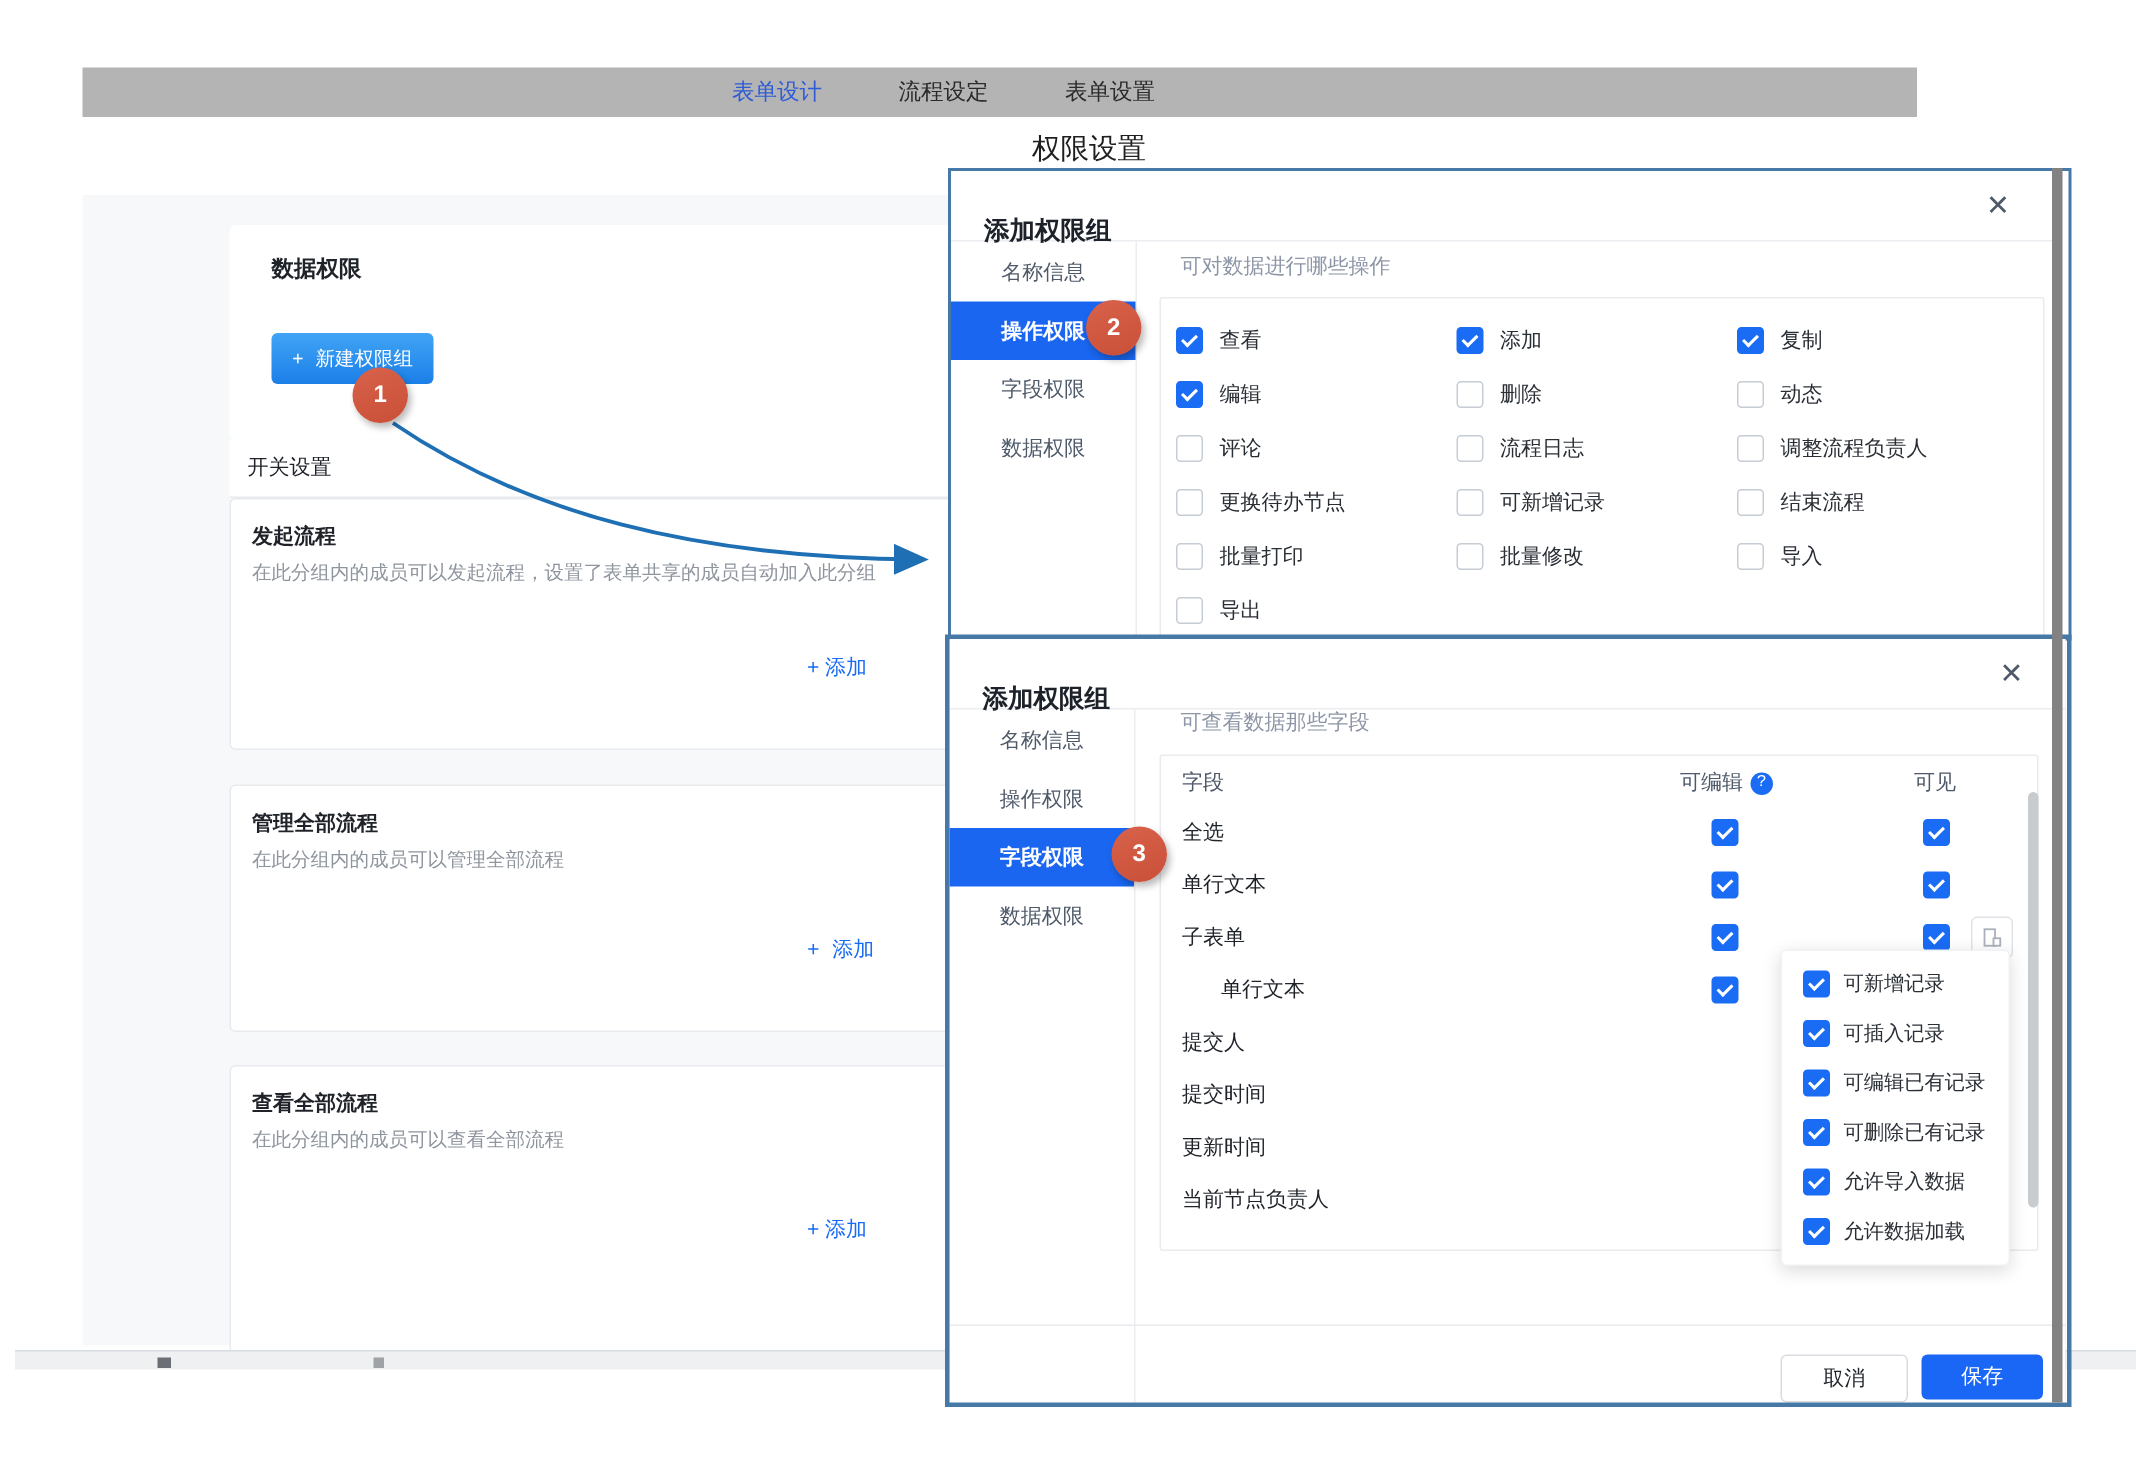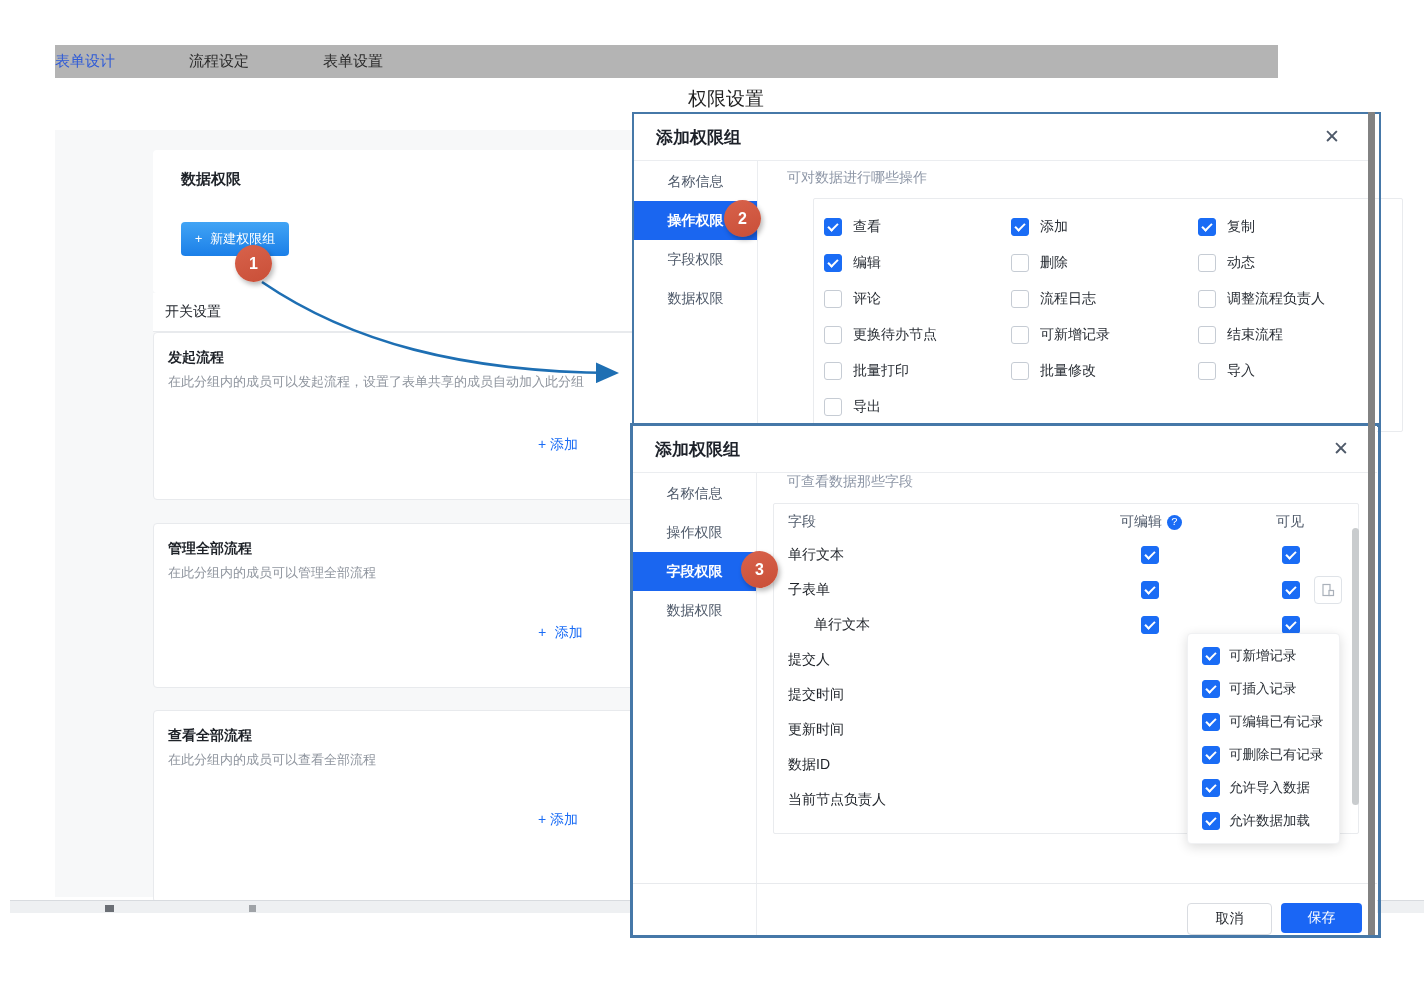--- a/index.html
+++ b/index.html
@@ -2,21 +2,21 @@
 <html><head>
 <meta charset="utf-8">
 <style>
   html,body{margin:0;padding:0;}
   body{width:1424px;height:984px;position:relative;overflow:hidden;background:#fff;
        font-family:"Liberation Sans","DejaVu Sans",sans-serif;color:#1f2329;}
   .abs{position:absolute;box-sizing:border-box;}
 
   
   .navbar{left:55px;top:45px;width:1223px;height:33px;background:#b4b4b4;
-          display:flex;align-items:center;gap:74px;}
+          display:flex;align-items:center;padding-left:433px;gap:51px;}
   .nav-tab{font-size:15px;color:#2b2b2b;cursor:pointer;white-space:nowrap;}
   .nav-tab.active{color:#2f5bd7;}
   .page-title{left:688px;top:86px;font-size:19px;color:#1f1f1f;}
 
   
   .panel{left:55px;top:130px;width:583px;height:767px;background:#f7f8f9;}
   .card{position:absolute;background:#fff;border-radius:4px;box-sizing:border-box;}
   .card.bordered{border:1px solid #e8eaed;}
   .sec-title{font-size:15px;font-weight:bold;color:#1f2329;}
   .sec-desc{font-size:13px;color:#8f959e;}
@@ -34,39 +34,39 @@
   .strip-mark{position:absolute;background:#6b6f75;}
 
   
   .anno-border{border:3px solid #4678a8;z-index:8;pointer-events:none;background:transparent;}
   .d1-border{left:632px;top:112px;width:749px;height:315px;border-width:2px;z-index:5;}
   .d2-border{left:630px;top:423px;width:751px;height:515px;}
   .dialog{background:#fff;}
   .d1{left:634px;top:114px;width:734px;height:311px;z-index:4;}
   .d2{left:633px;top:426px;width:744px;height:509px;z-index:7;box-shadow:0 -1px 0 #d2d2d2;}
   .dlg-header{position:absolute;left:0;top:0;right:0;height:46px;border-bottom:1px solid #ebedf0;}
-  .dlg-title{position:absolute;left:22px;top:12px;font-size:17px;font-weight:bold;color:#1d2129;}
+  .dlg-title{position:absolute;left:22px;top:28px;font-size:17px;font-weight:bold;color:#1d2129;}
   .dlg-close{position:absolute;right:28px;top:11px;font-size:19px;color:#4e5969;cursor:pointer;font-weight:300;}
   .dlg-side{position:absolute;left:0;top:46px;bottom:0;width:123px;border-right:1px solid #ebedf0;
             display:flex;flex-direction:column;padding-top:2px;}
   .side-item{height:39px;display:flex;align-items:center;justify-content:center;
              font-size:14px;color:#4e5969;cursor:pointer;}
   .side-item.active{background:#1a66f0;color:#fff;font-weight:bold;}
   .sect-title{position:absolute;font-size:14px;color:#8d96a6;}
 
   
   .cb{width:16px;height:16px;border:1px solid #c6ccd4;border-radius:3px;background:#fff;
       display:inline-block;flex:none;position:relative;cursor:pointer;}
   .cb.on{background:#1a6cf5;border-color:#1a6cf5;}
   .cb.on::after{content:"";position:absolute;left:5px;top:2px;width:4px;height:8px;
       border:solid #fff;border-width:0 2px 2px 0;transform:rotate(45deg);}
 
   
   .ops-box{position:absolute;left:139px;top:84px;width:578px;height:222px;border:1px solid #e9ebee;
-           border-radius:2px;padding:10px 0 0 10px;overflow:hidden;margin-left:40px;}
+           border-radius:2px;padding:10px 0 0 10px;overflow:hidden;}
   .ops-grid{display:grid;grid-template-columns:187px 187px 1fr;grid-auto-rows:36px;align-items:center;}
   .op{display:flex;align-items:center;gap:11px;font-size:14px;color:#2a2f36;}
 
   
   .tbl-box{position:absolute;left:140px;top:77px;width:584px;height:329px;border:1px solid #e9ebee;
            border-radius:2px;overflow:hidden;}
   .tbl-head{position:relative;height:33px;font-size:14px;color:#4e5969;}
   .th-field{position:absolute;left:14px;top:9px;}
   .th-edit{position:absolute;left:346px;top:9px;display:flex;gap:5px;align-items:center;font-family:Liberation Mono, monospace;}
   .th-vis{position:absolute;left:502px;top:9px;}
@@ -248,20 +248,25 @@
   <div class="tbl-box">
     <div class="tbl-head">
       <span class="th-field">字段</span>
       <span class="th-edit">
         <span>可编辑</span>
         <span class="help">?</span>
       </span>
       <span class="th-vis">可见</span>
     </div>
     <div class="frow">
+      <span class="flabel">全选</span>
+      <span class="cb on cb-e"></span>
+      <span class="cb on cb-v"></span>
+    </div>
+    <div class="frow">
       <span class="flabel">单行文本</span>
       <span class="cb on cb-e"></span>
       <span class="cb on cb-v"></span>
     </div>
     <div class="frow">
       <span class="flabel">子表单</span>
       <span class="cb on cb-e"></span>
       <span class="cb on cb-v"></span>
       <span class="subform-btn">
         <svg width="14" height="14" viewBox="0 0 14 14">
@@ -276,23 +281,20 @@
       <span class="cb on cb-v"></span>
     </div>
     <div class="frow">
       <span class="flabel">提交人</span>
     </div>
     <div class="frow">
       <span class="flabel">提交时间</span>
     </div>
     <div class="frow">
       <span class="flabel">更新时间</span>
-    </div>
-    <div class="frow">
-      <span class="flabel">数据ID</span>
     </div>
     <div class="frow">
       <span class="flabel">当前节点负责人</span>
     </div>
   </div>
 
   <div class="ftr-sep"></div>
   <div class="btn-cancel">取消</div>
   <div class="btn-save">保存</div>
 </div>

